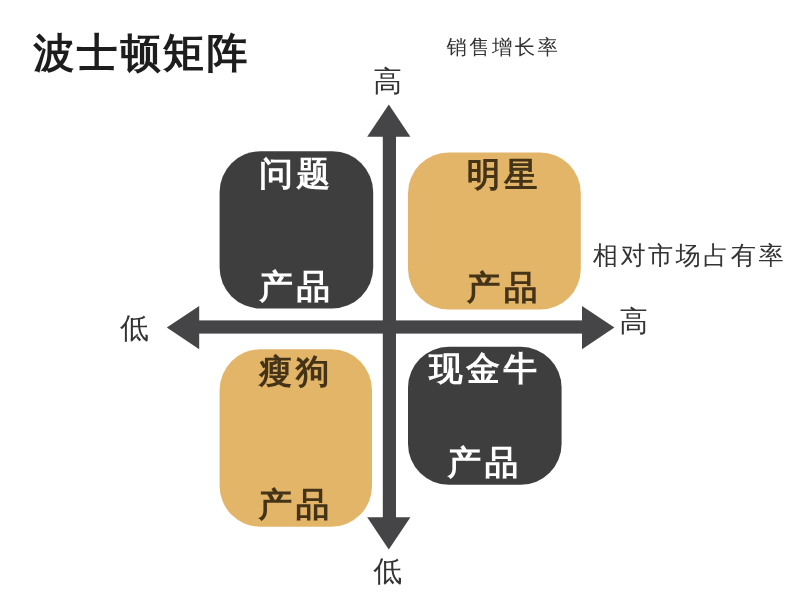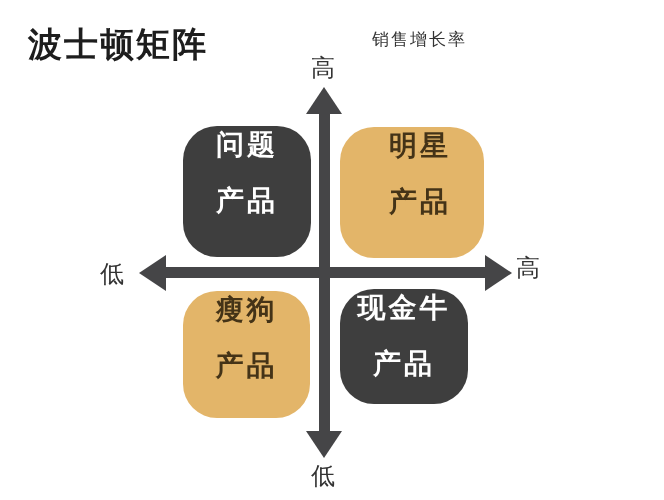--- a/index.html
+++ b/index.html
@@ -78,41 +78,42 @@
     border-bottom:18px solid transparent;
     border-left:27px solid var(--axis);
   }
 
   
   .qbox{
     position:absolute;
     width:128px;height:131px;
     border-radius:34px;
     display:flex;flex-direction:column;
-    align-items:center;justify-content:flex-start;
+    align-items:center;justify-content:space-between;
     font-weight:bold;font-size:28px;
     line-height:1.33;letter-spacing:3px;
     text-align:center;
     gap:19px;
   }
   .qbox.dark{background:var(--dark-box);color:var(--dark-text);}
   .qbox.gold{background:var(--gold-box);color:var(--gold-text);}
   .q-question{left:183px;top:126px;}
   .q-star{left:340px;top:127px;padding-left:16px;}
-  .q-dog{left:183px;top:291px;width:127px;height:127px;}
+  .q-dog{left:183px;top:291px;width:127px;height:148px;}
   .q-cashcow{left:340px;top:289px;height:115px;}
 </style>
 </head>
 <body>
 
 <div class="canvas">
 
   <div class="title">波士顿矩阵</div>
 
   <div class="axis-title-v">销售增长率</div>
+  <div class="axis-title-h">相对市场占有率</div>
 
   <div class="tick tick-top">高</div>
   <div class="tick tick-bottom">低</div>
   <div class="tick tick-left">低</div>
   <div class="tick tick-right">高</div>
 
   <div class="vshaft"></div>
   <div class="hshaft"></div>
   <div class="arrow arrow-up"></div>
   <div class="arrow arrow-down"></div>

